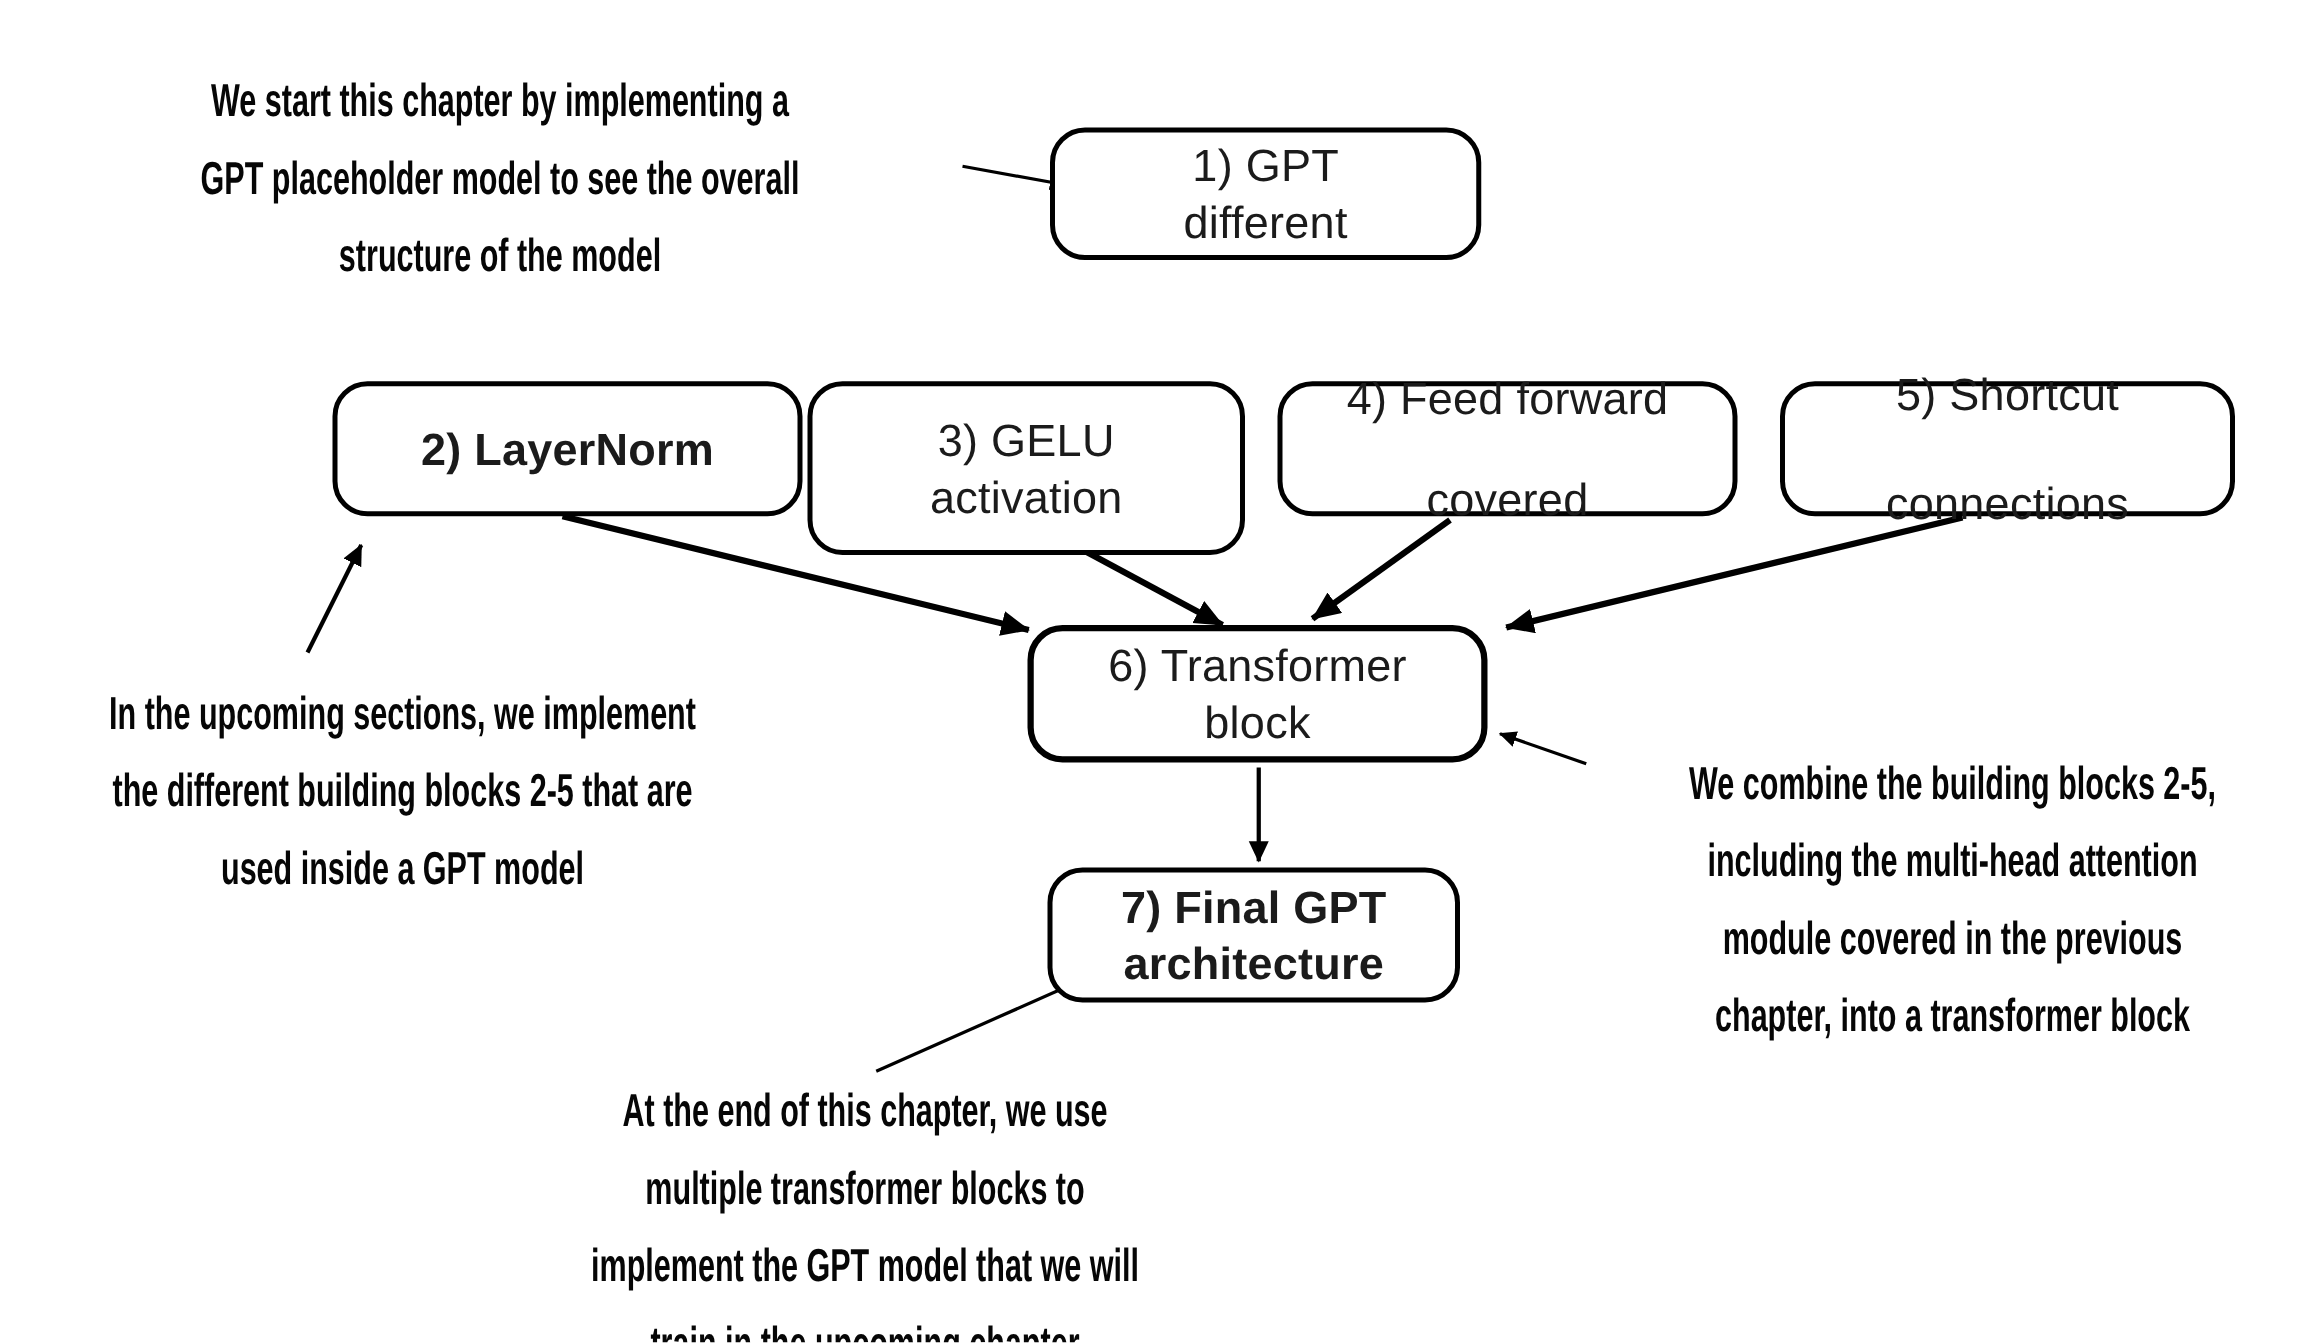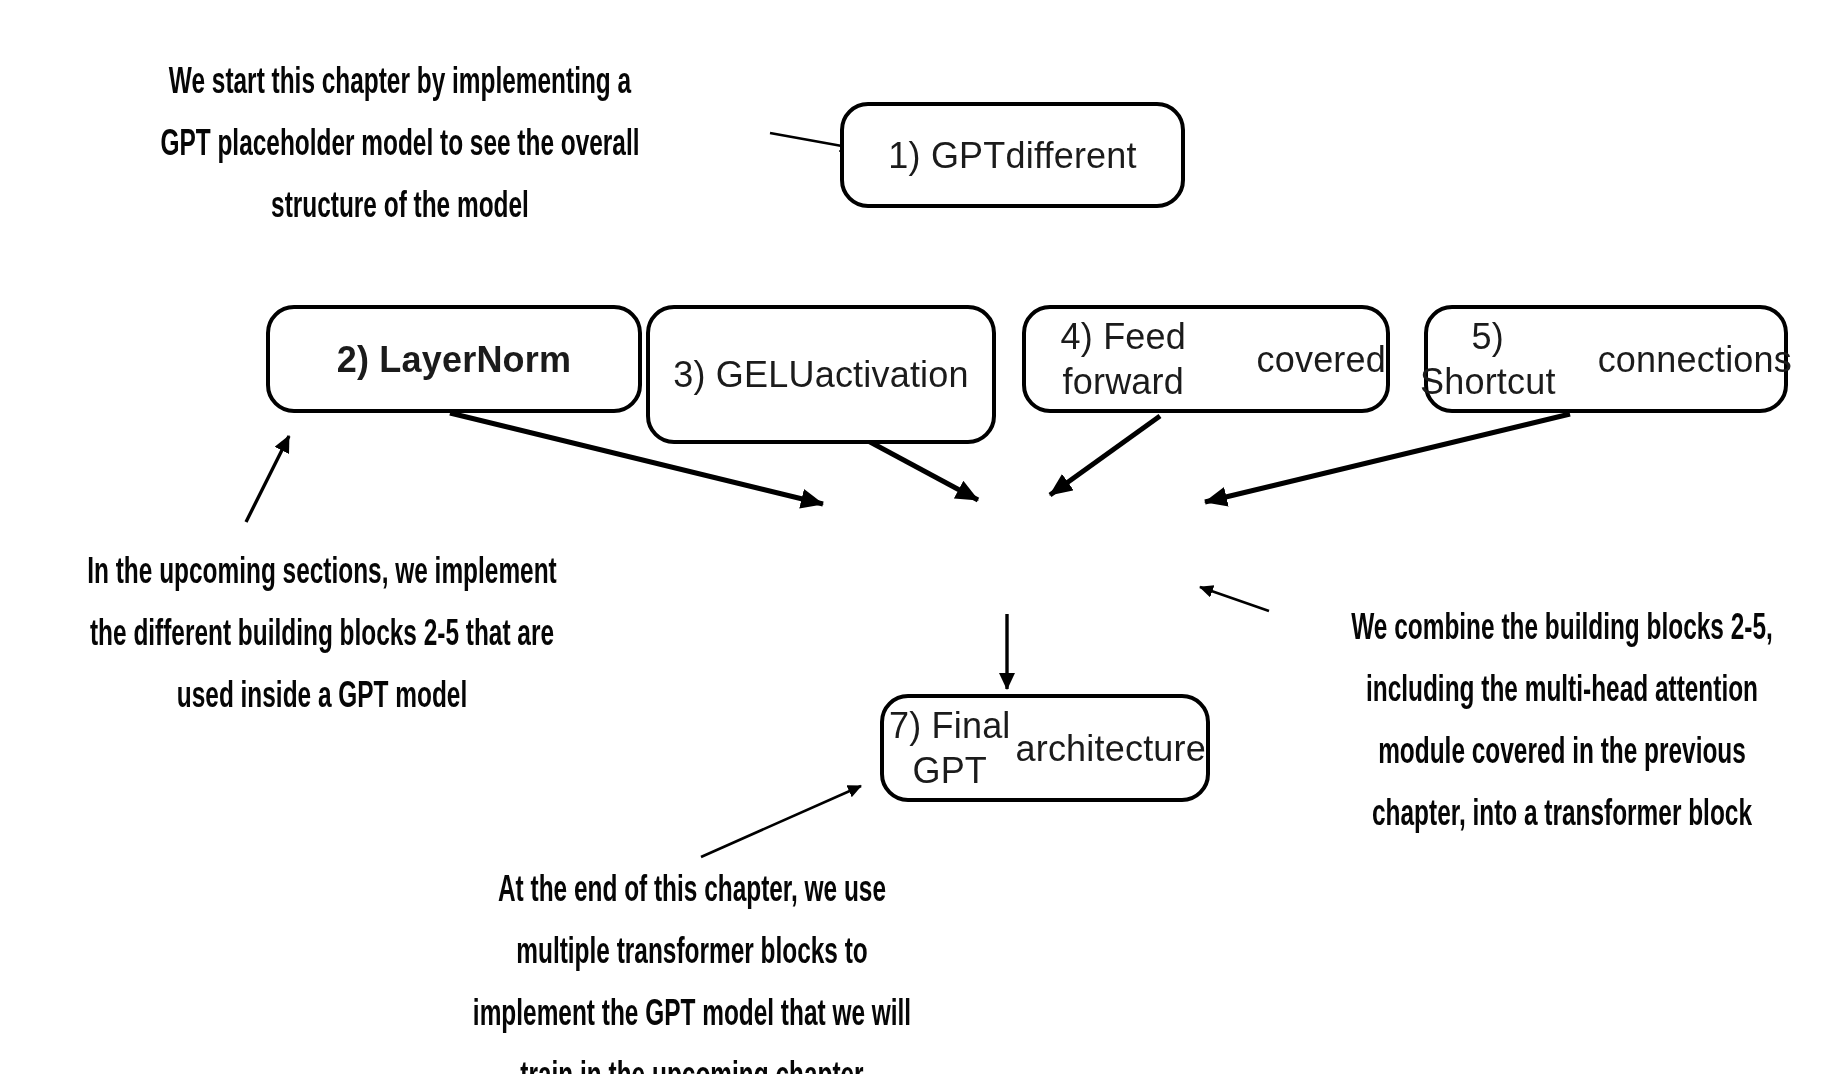--- a/index.html
+++ b/index.html
@@ -11,27 +11,27 @@
     overflow:hidden;
   }
   
   .node{
     position:absolute;
     box-sizing:border-box;
     border:4px solid #000000;
     border-radius:28px;
     background:#ffffff;
     display:flex;
-    flex-direction:row;
+    flex-direction:column;
     align-items:center;
     justify-content:center;
     font-size:36px;
     line-height:45px;
     color:#1b1b1b;
-    text-align:center;
+    text-align:right;
     letter-spacing:0.2px;
   }
   .node span{display:block;}
   
   .note{
     position:absolute;
     width:780px;
     text-align:center;
     font-weight:bold;
     font-size:37px;
@@ -100,22 +100,26 @@
   <div class="node" style="left:1022px;top:305px;width:368px;height:108px;gap:36px;">
     <span>4) Feed forward</span>
     <span>covered</span>
   </div>
 
   <div class="node" style="left:1424px;top:305px;width:364px;height:108px;gap:42px;">
     <span>5) Shortcut</span>
     <span>connections</span>
   </div>
 
+  <div class="node" style="left:822px;top:500px;width:368px;height:110px;border-width:5px;">
+    <span>6) Transformer</span>
+    <span>block</span>
+  </div>
 
-  <div class="node" style="left:880px;top:694px;width:330px;height:108px;">
+  <div class="node" style="left:838px;top:694px;width:330px;height:108px;font-weight:bold;">
     <span>7) Final GPT</span>
     <span>architecture</span>
   </div>
 
   <div class="note" style="left:10px;top:50px;">
     <div>We start this chapter by implementing a</div>
     <div>GPT placeholder model to see the overall</div>
     <div>structure of the model</div>
   </div>
 

